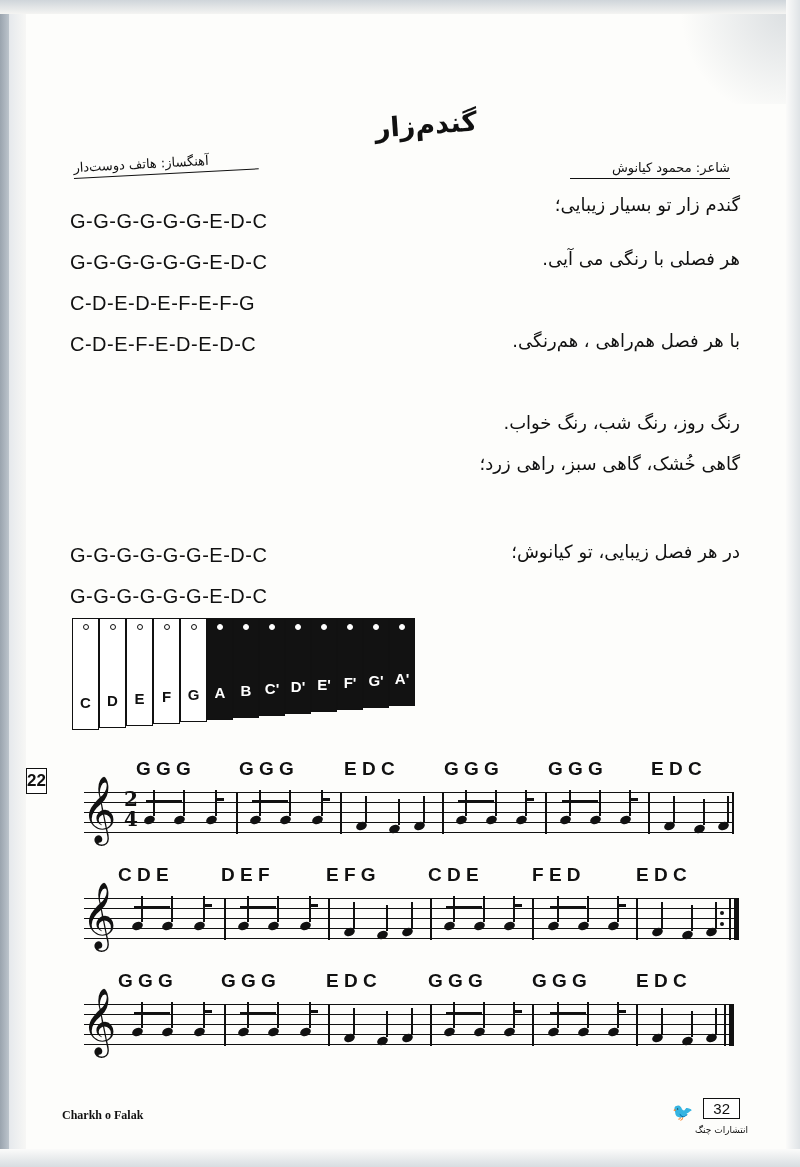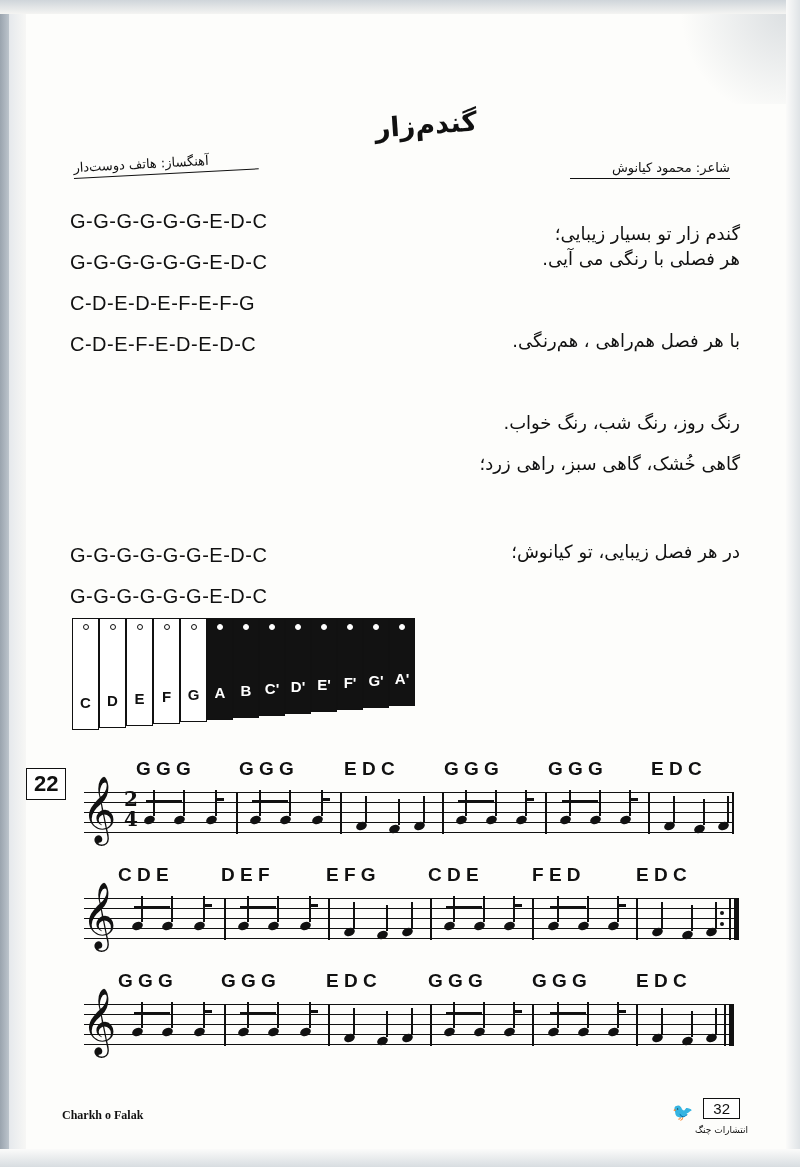--- a/index.html
+++ b/index.html
@@ -115,23 +115,23 @@
   }
   .timesig{
     position:absolute;left:40px;top:-3px;
     font-family:"DejaVu Serif", serif;
     font-weight:bold;font-size:20px;line-height:20px;color:#111;
     text-align:center;
   }
   .timesig span{display:block;}
   .measure-num{
     position:absolute;left:0px;top:-6px;
-    border:1.6px solid #111;padding:2px 7px;
+    border:1.6px solid #111;padding:2px 0;
     font-family:"Liberation Sans", sans-serif;
-    font-size:22px;font-weight:bold;color:#111;background:#fff;
+    font-size:17px;font-weight:bold;color:#111;background:#fff;
   }
   .barline{position:absolute;width:1.6px;background:#111;top:0;height:42px;}
   .endbar{position:absolute;top:0;height:42px;}
   .endbar .thin{position:absolute;left:0;top:0;width:1.6px;height:42px;background:#111;}
   .endbar .thick{position:absolute;left:5px;top:0;width:5px;height:42px;background:#111;}
   .repeat-dots{position:absolute;top:0;height:42px;width:6px;}
   .repeat-dots i{position:absolute;left:0;width:4px;height:4px;border-radius:50%;background:#111;}
   .repeat-dots i.d1{top:13px;}
   .repeat-dots i.d2{top:24px;}
 
@@ -191,21 +191,21 @@
   <div class="credit credit-composer">آهنگساز: هاتف دوست‌دار</div>
 
   <div class="noteline" style="top:196px">G-G-G-G-G-G-E-D-C</div>
   <div class="noteline" style="top:237px">G-G-G-G-G-G-E-D-C</div>
   <div class="noteline" style="top:278px">C-D-E-D-E-F-E-F-G</div>
   <div class="noteline" style="top:319px">C-D-E-F-E-D-E-D-C</div>
 
   <div class="noteline" style="top:530px">G-G-G-G-G-G-E-D-C</div>
   <div class="noteline" style="top:571px">G-G-G-G-G-G-E-D-C</div>
 
-  <div class="lyric" style="top:209px">گندم زار تو بسیار زیبایی؛</div>
+  <div class="lyric" style="top:180px">گندم زار تو بسیار زیبایی؛</div>
   <div class="lyric" style="top:234px">هر فصلی با رنگی می آیی.</div>
   <div class="lyric" style="top:316px">با هر فصل هم‌راهی ، هم‌رنگی.</div>
   <div class="lyric" style="top:398px">رنگ روز، رنگ شب، رنگ خواب.</div>
   <div class="lyric" style="top:439px">گاهی خُشک، گاهی سبز، راهی زرد؛</div>
   <div class="lyric" style="top:527px">در هر فصل زیبایی، تو کیانوش؛</div>
 
   <div class="xylo">
 
     <div class="bar white" style="left:0px;width:27px;height:112px;">
       <span class="hole"></span>

